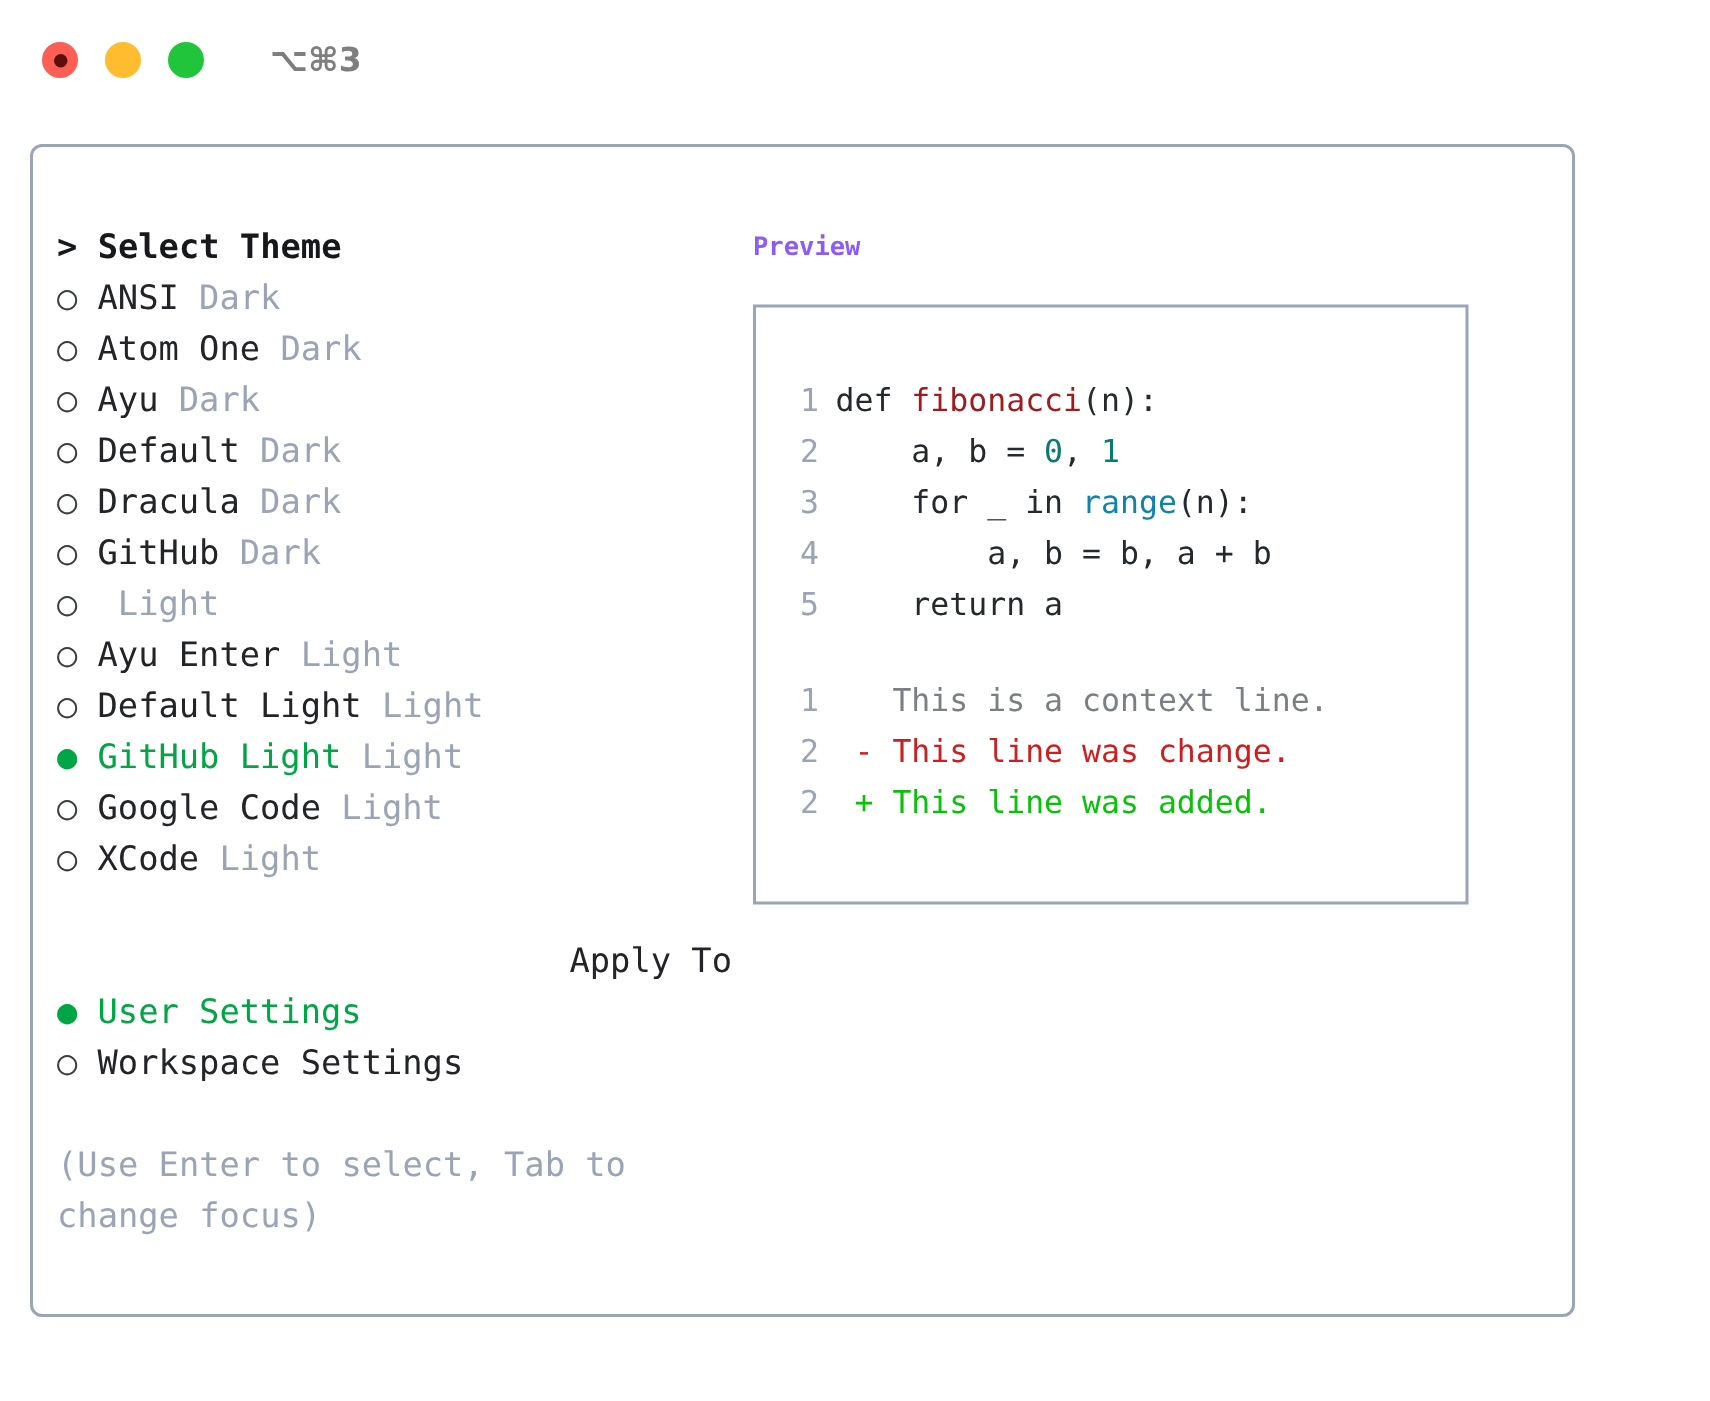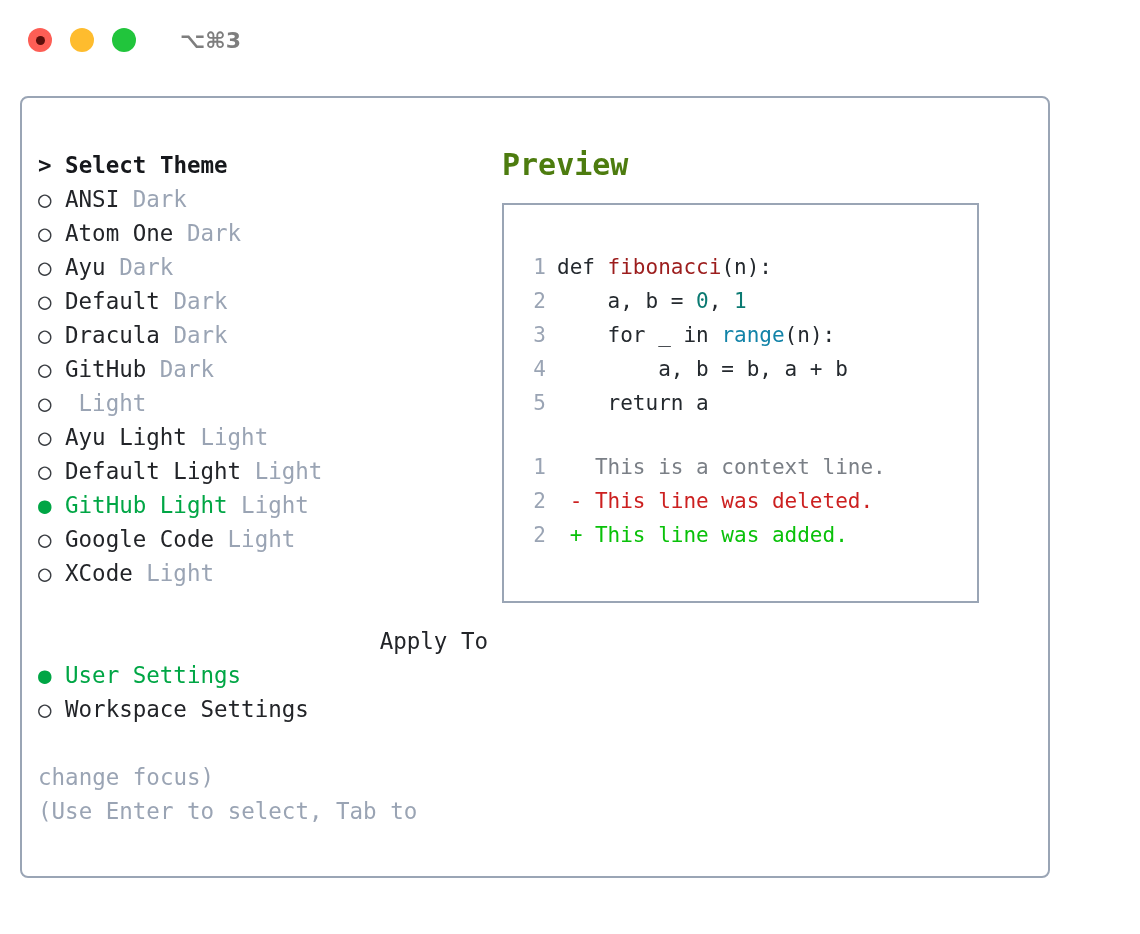--- a/index.html
+++ b/index.html
@@ -153,24 +153,24 @@
 
   
   .right-col {
     position: absolute;
     left: 480px;
     top: 50px;
     width: 500px;
   }
   .preview-title {
     font-family: "DejaVu Sans Mono", "Liberation Mono", monospace;
-    font-size: 30px;
+    font-size: 17px;
     font-weight: 700;
     line-height: 34px;
-    color: #4d7c0f;
+    color: #8b5cf6;
     white-space: pre;
   }
 
   .code-box {
     margin-top: 21px;
     width: 477px;
     height: 400px;
     border: 2px solid #9aa5b5;
     box-sizing: border-box;
     background: #ffffff;
@@ -251,21 +251,21 @@
 
           <div class="list-row">
             <span class="bullet">○</span><span class="row-label">GitHub</span><span class="row-tag"> </span><span class="row-tag">Dark</span>
           </div>
 
           <div class="list-row">
             <span class="bullet">○</span><span class="row-tag"> </span><span class="row-tag">Light</span>
           </div>
 
           <div class="list-row">
-            <span class="bullet">○</span><span class="row-label">Ayu Light</span><span class="row-tag"> </span><span class="row-tag">Light</span>
+            <span class="bullet">○</span><span class="row-label">Ayu Enter</span><span class="row-tag"> </span><span class="row-tag">Light</span>
           </div>
 
           <div class="list-row">
             <span class="bullet">○</span><span class="row-label">Default Light</span><span class="row-tag"> </span><span class="row-tag">Light</span>
           </div>
 
           <div class="list-row">
             <span class="bullet sel">●</span><span class="row-label sel">GitHub Light</span><span class="row-tag"> </span><span class="row-tag">Light</span>
           </div>
 
@@ -287,22 +287,22 @@
           <div class="list-row">
             <span class="bullet sel">●</span><span class="row-label sel">User Settings</span>
           </div>
           <div class="list-row">
             <span class="bullet">○</span><span class="row-label">Workspace Settings</span>
           </div>
         </div>
 
         <div class="spacer-line"></div>
 
+        <div class="hint">(Use Enter to select, Tab to</div>
         <div class="hint">change focus)</div>
-        <div class="hint">(Use Enter to select, Tab to</div>
 
       </div>
 
       <div class="right-col">
 
         <div class="preview-title">Preview</div>
 
         <div class="code-box">
 
           <div class="code-line">
@@ -325,21 +325,21 @@
             <span class="gutter">5</span><span class="code-text">    return a</span>
           </div>
 
           <div class="code-gap"></div>
 
           <div class="code-line">
             <span class="gutter">1</span><span class="tok-ctx">   This is a context line.</span>
           </div>
 
           <div class="code-line">
-            <span class="gutter">2</span><span class="tok-del"> - This line was deleted.</span>
+            <span class="gutter">2</span><span class="tok-del"> - This line was change.</span>
           </div>
 
           <div class="code-line">
             <span class="gutter">2</span><span class="tok-add"> + This line was added.</span>
           </div>
 
         </div>
 
       </div>
 

